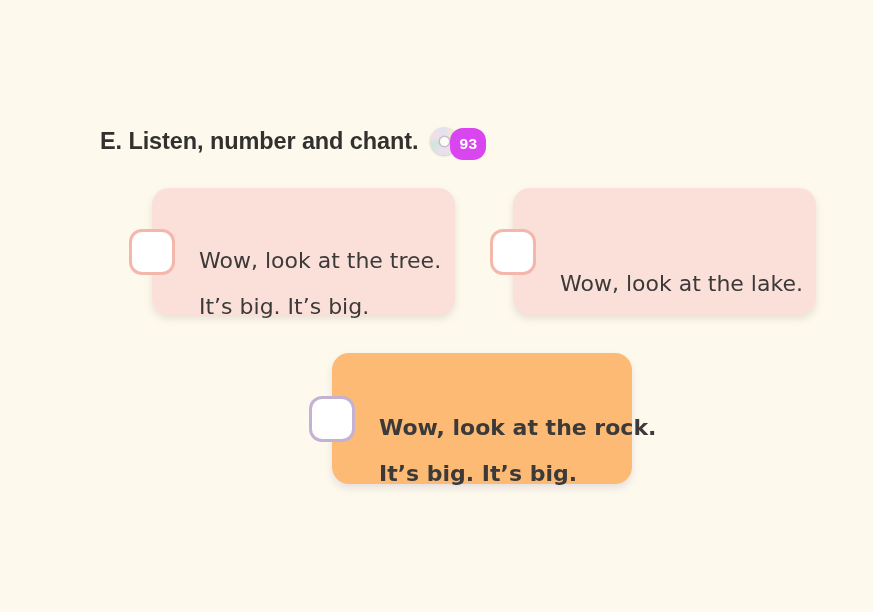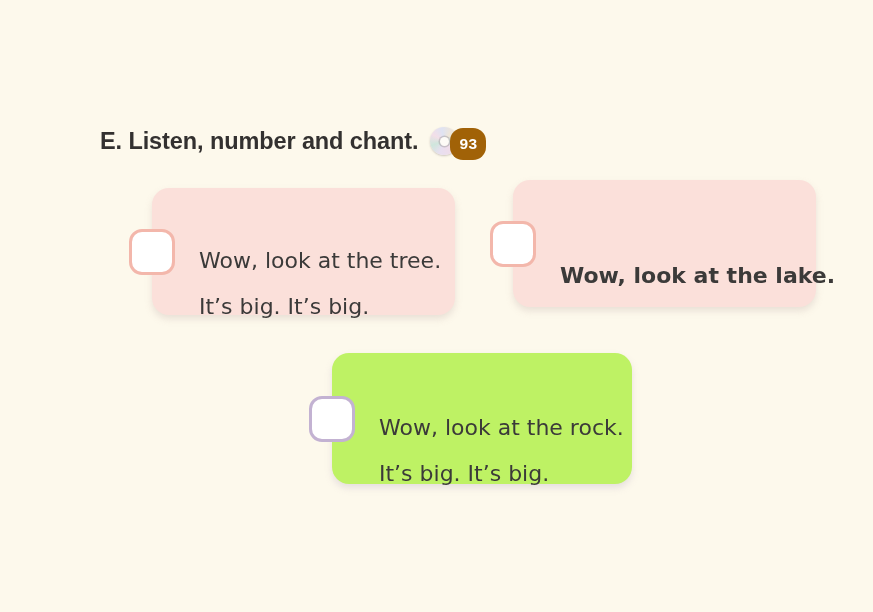--- a/index.html
+++ b/index.html
@@ -81,40 +81,40 @@
   }
   .track-badge {
     position: absolute;
     left: 20px;
     top: 2px;
     min-width: 36px;
     height: 20px;
     padding: 16px 8px;
     box-sizing: border-box;
     border-radius: 13px;
-    background: #a16207;
+    background: #d946ef;
     color: #ffffff;
     font-size: 15.5px;
     font-weight: bold;
     letter-spacing: 0.2px;
     display: flex;
     align-items: center;
     justify-content: center;
     line-height: 1;
   }
 
   
   .card {
     position: absolute;
     border-radius: 17px;
     box-sizing: border-box;
     box-shadow: 0 4px 7px rgba(190,170,165,0.30);
   }
   .card.pink  { background: #fbe0da; }
-  .card.purple{ background: #bef264; box-shadow: 0 4px 7px rgba(180,165,190,0.30); }
+  .card.purple{ background: #fdba74; box-shadow: 0 4px 7px rgba(180,165,190,0.30); font-weight: bold; }
 
   .card-lines {
     position: absolute;
     left: 47px;
     top: 0;
     height: 100%;
     display: flex;
     flex-direction: column;
     justify-content: center;
     gap: 20px;
@@ -137,21 +137,21 @@
     border-radius: 13px;
     top: 50%;
     margin-top: -23px;
     left: -23px;
   }
   .answer-box.pink   { border: 3px solid #f3b7ab; }
   .answer-box.purple { border: 3px solid #c3b2d2; }
 
   
   #card-tree { left: 152px; top: 188px;  width: 303px; height: 127px; }
-  #card-lake { left: 513px; top: 180px;  width: 303px; height: 127px; font-weight: bold; }
+  #card-lake { left: 513px; top: 188px;  width: 303px; height: 127px; }
   #card-rock { left: 332px; top: 353px;  width: 300px; height: 131px; }
 </style>
 </head>
 <body>
 
 <div class="page">
 
   <div class="heading-row">
     <span class="heading-text">E. Listen, number and chant.</span>
 

